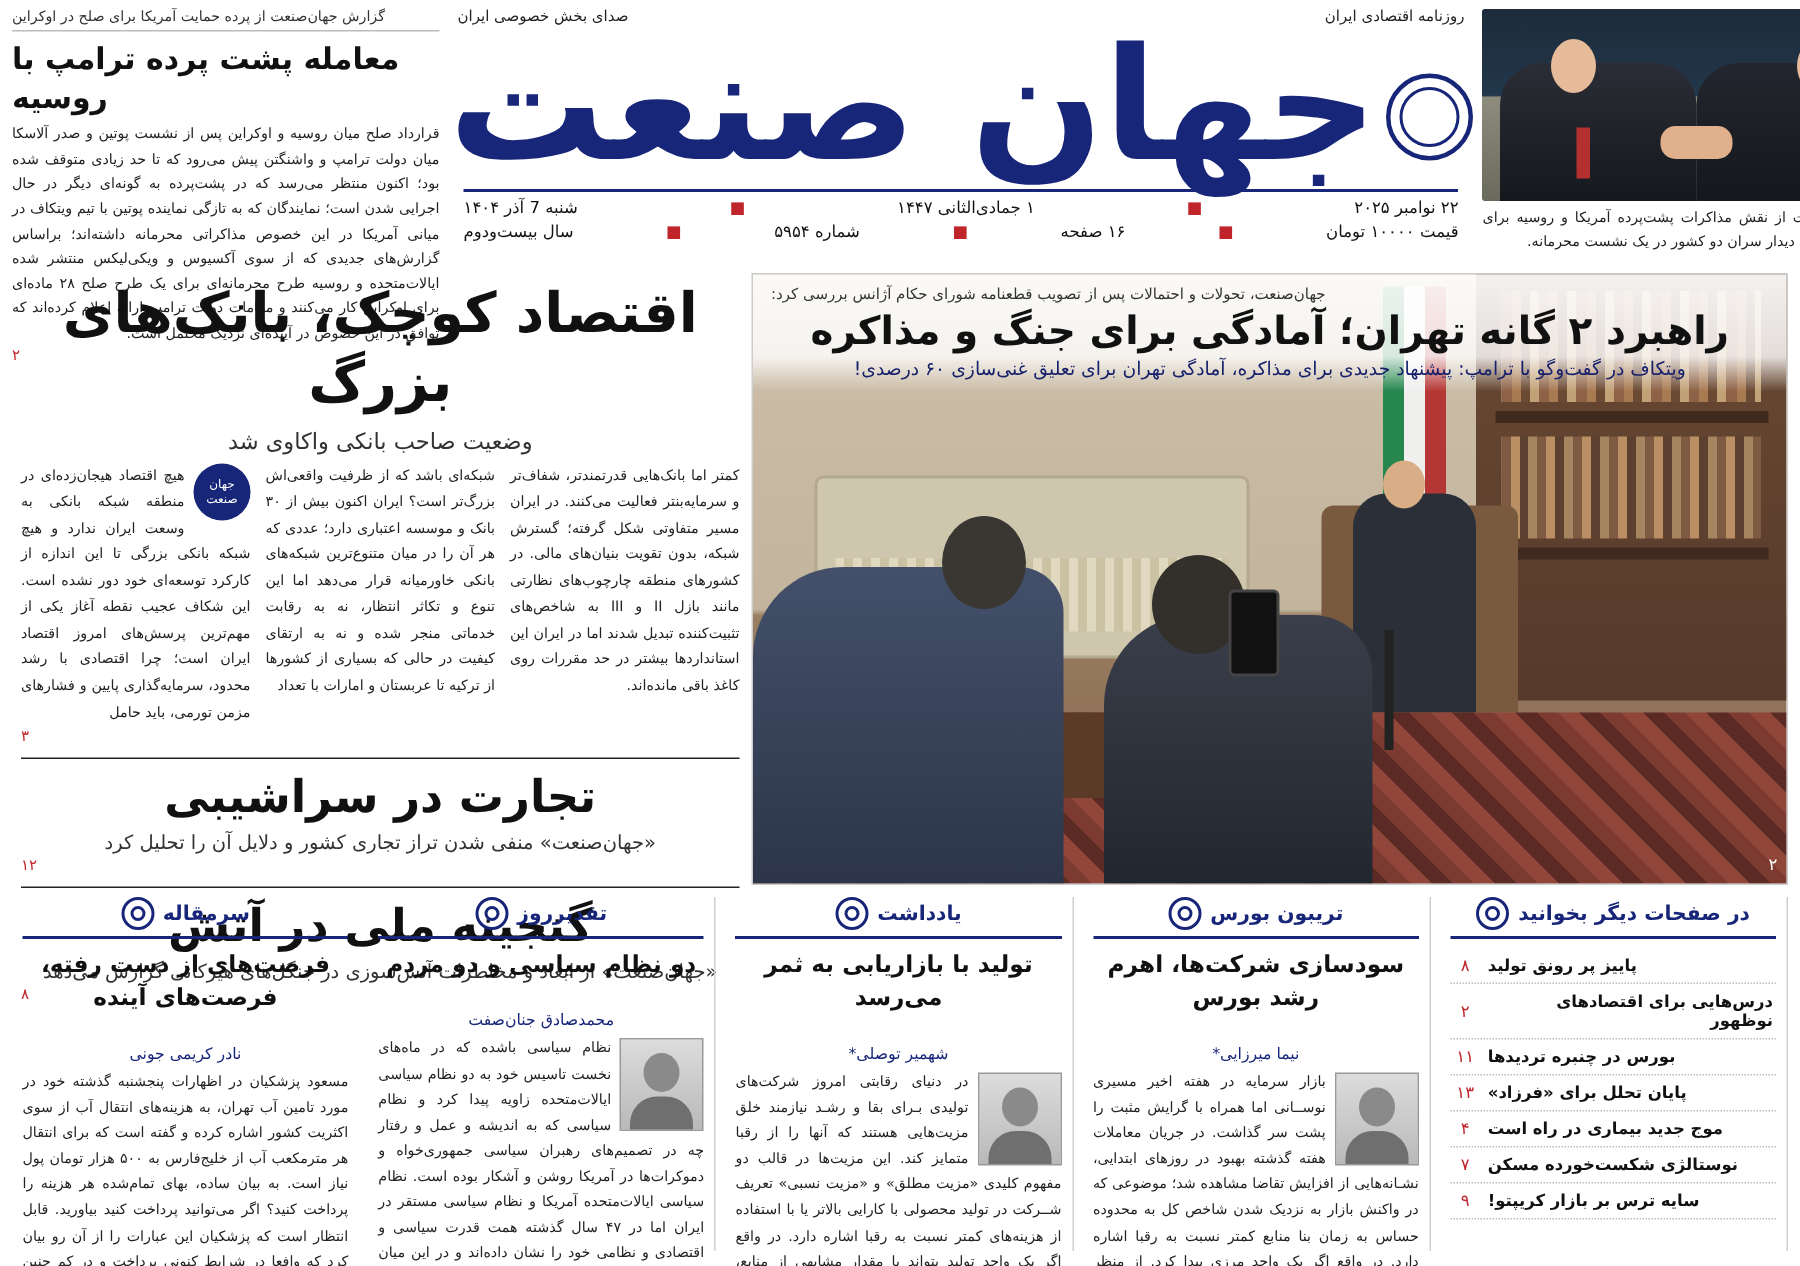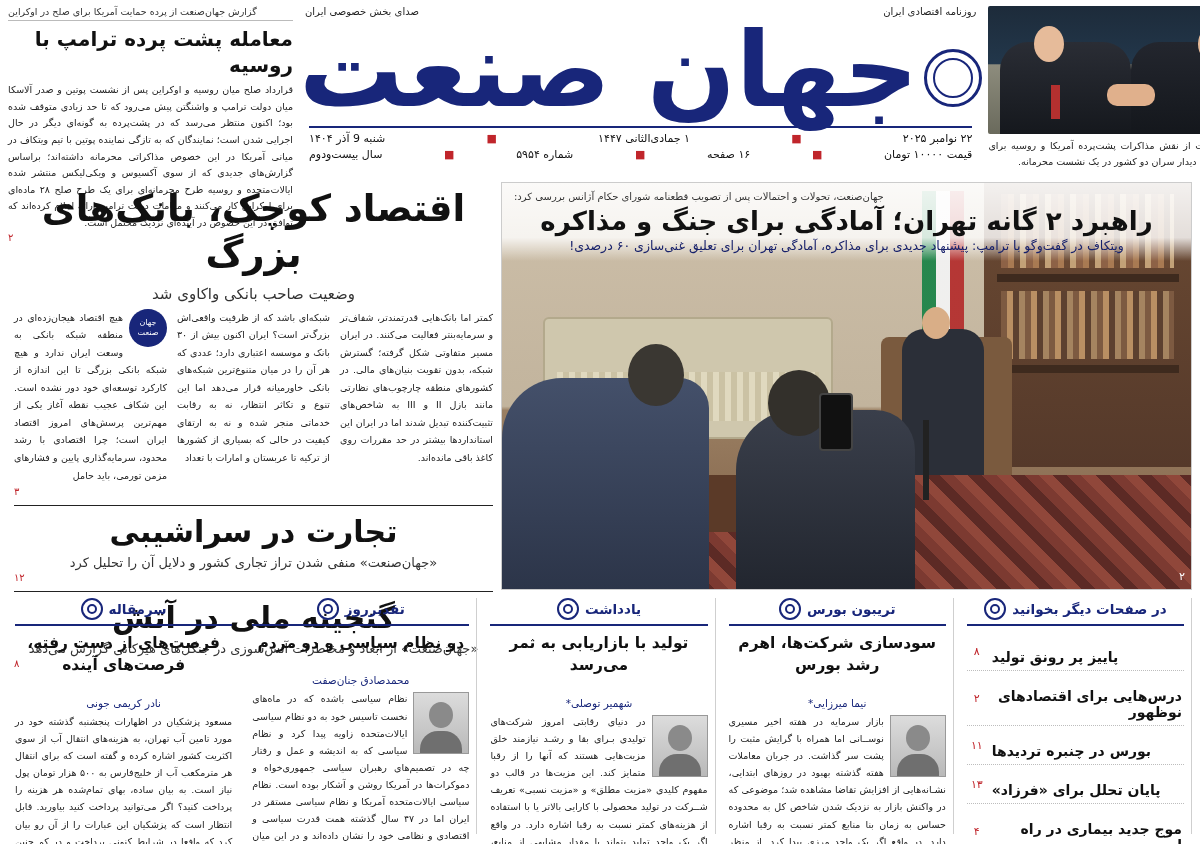--- a/index.html
+++ b/index.html
@@ -33,21 +33,21 @@
     content:""; position:absolute; inset:6px; border:2px solid #18267a; border-radius:50%;
   }
   .mh-rule { border-top:2px solid #18267a; margin:6px 10px 4px 10px; }
   .mh-meta { display:flex; justify-content:space-between; font-size:11px; color:#111; padding:0 10px; }
   .mh-meta span { white-space:nowrap; }
   .mh-meta .sep { color:#c0252b; }
 
   
   .corner-news { flex:0 0 285px; }
   .corner-kicker { font-size:9.5px; color:#333; text-align:left; border-bottom:1px solid #bbb; padding-bottom:3px; }
-  .corner-title { font-size:20px; font-weight:bold; color:#111; text-align:right; margin:5px 0 4px 0; line-height:1.3; }
+  .corner-title { font-size:20px; font-weight:bold; color:#111; text-align:left; margin:5px 0 4px 0; line-height:1.3; }
   .corner-body { font-size:9.5px; line-height:1.75; text-align:justify; color:#222; }
   .corner-page { color:#c0252b; font-size:10px; text-align:left; }
 
   
   .corner-photo { flex:0 0 285px; }
   .photo-putin {
     width:100%; height:128px; border-radius:2px; position:relative; overflow:hidden;
     background:
       radial-gradient(circle at 22% 55%, #2b3448 0 16%, transparent 17%),
       linear-gradient(#1d2b3a, #22374b 45%, #8d8c7d 46%, #6a6a5c);
@@ -133,21 +133,21 @@
   .btitle { font-size:15.5px; font-weight:bold; line-height:1.45; text-align:center; margin:2px 0 20px; }
   .bauthor { font-size:10.5px; color:#18267a; text-align:center; margin-bottom:4px; }
   .bbody { font-size:9.5px; line-height:1.8; text-align:justify; color:#222; }
   .portrait { float:right; width:56px; height:62px; margin:2px 0 3px 6px; background:linear-gradient(#dcdcdc,#b9b9b9); border:1px solid #999; position:relative; }
   .portrait:before{content:"";position:absolute;left:50%;transform:translateX(-50%);top:9px;width:24px;height:26px;border-radius:50%;background:#8a8a8a;}
   .portrait:after{content:"";position:absolute;left:50%;transform:translateX(-50%);bottom:0;width:42px;height:22px;border-radius:18px 18px 0 0;background:#6f6f6f;}
 
   
   .idx-item { display:flex; flex-direction:row-reverse; align-items:center; gap:7px; border-bottom:1px dotted #bdbdbd; padding:5px 2px; }
   .idx-num { color:#c0252b; font-size:11px; min-width:16px; text-align:center; }
-  .idx-txt { font-size:14px; font-weight:bold;margin-top:12px; }
+  .idx-txt { font-size:11px; font-weight:bold; }
 </style>
 </head>
 <body>
 
 <div class="page">
 
   <div class="topstrip">
 
     <div class="corner-news">
       <div class="corner-kicker">گزارش جهان‌صنعت از پرده حمایت آمریکا برای صلح در اوکراین</div>
@@ -163,21 +163,21 @@
       </div>
       <div class="logo-wrap">
         <div class="logo"><span class="seal"></span><span>جهان صنعت</span></div>
       </div>
       <div class="mh-rule"></div>
       <div class="mh-meta">
         <span>۲۲ نوامبر ۲۰۲۵</span>
         <span class="sep">■</span>
         <span>۱ جمادی‌الثانی ۱۴۴۷</span>
         <span class="sep">■</span>
-        <span>شنبه 9 آذر ۱۴۰۴</span>
+        <span>شنبه 7 آذر ۱۴۰۴</span>
       </div>
       <div class="mh-meta" style="margin-top:3px;">
         <span>قیمت ۱۰۰۰۰ تومان</span>
         <span class="sep">■</span>
         <span>۱۶ صفحه</span>
         <span class="sep">■</span>
         <span>شماره ۵۹۵۴</span>
         <span class="sep">■</span>
         <span>سال بیست‌ودوم</span>
       </div>

